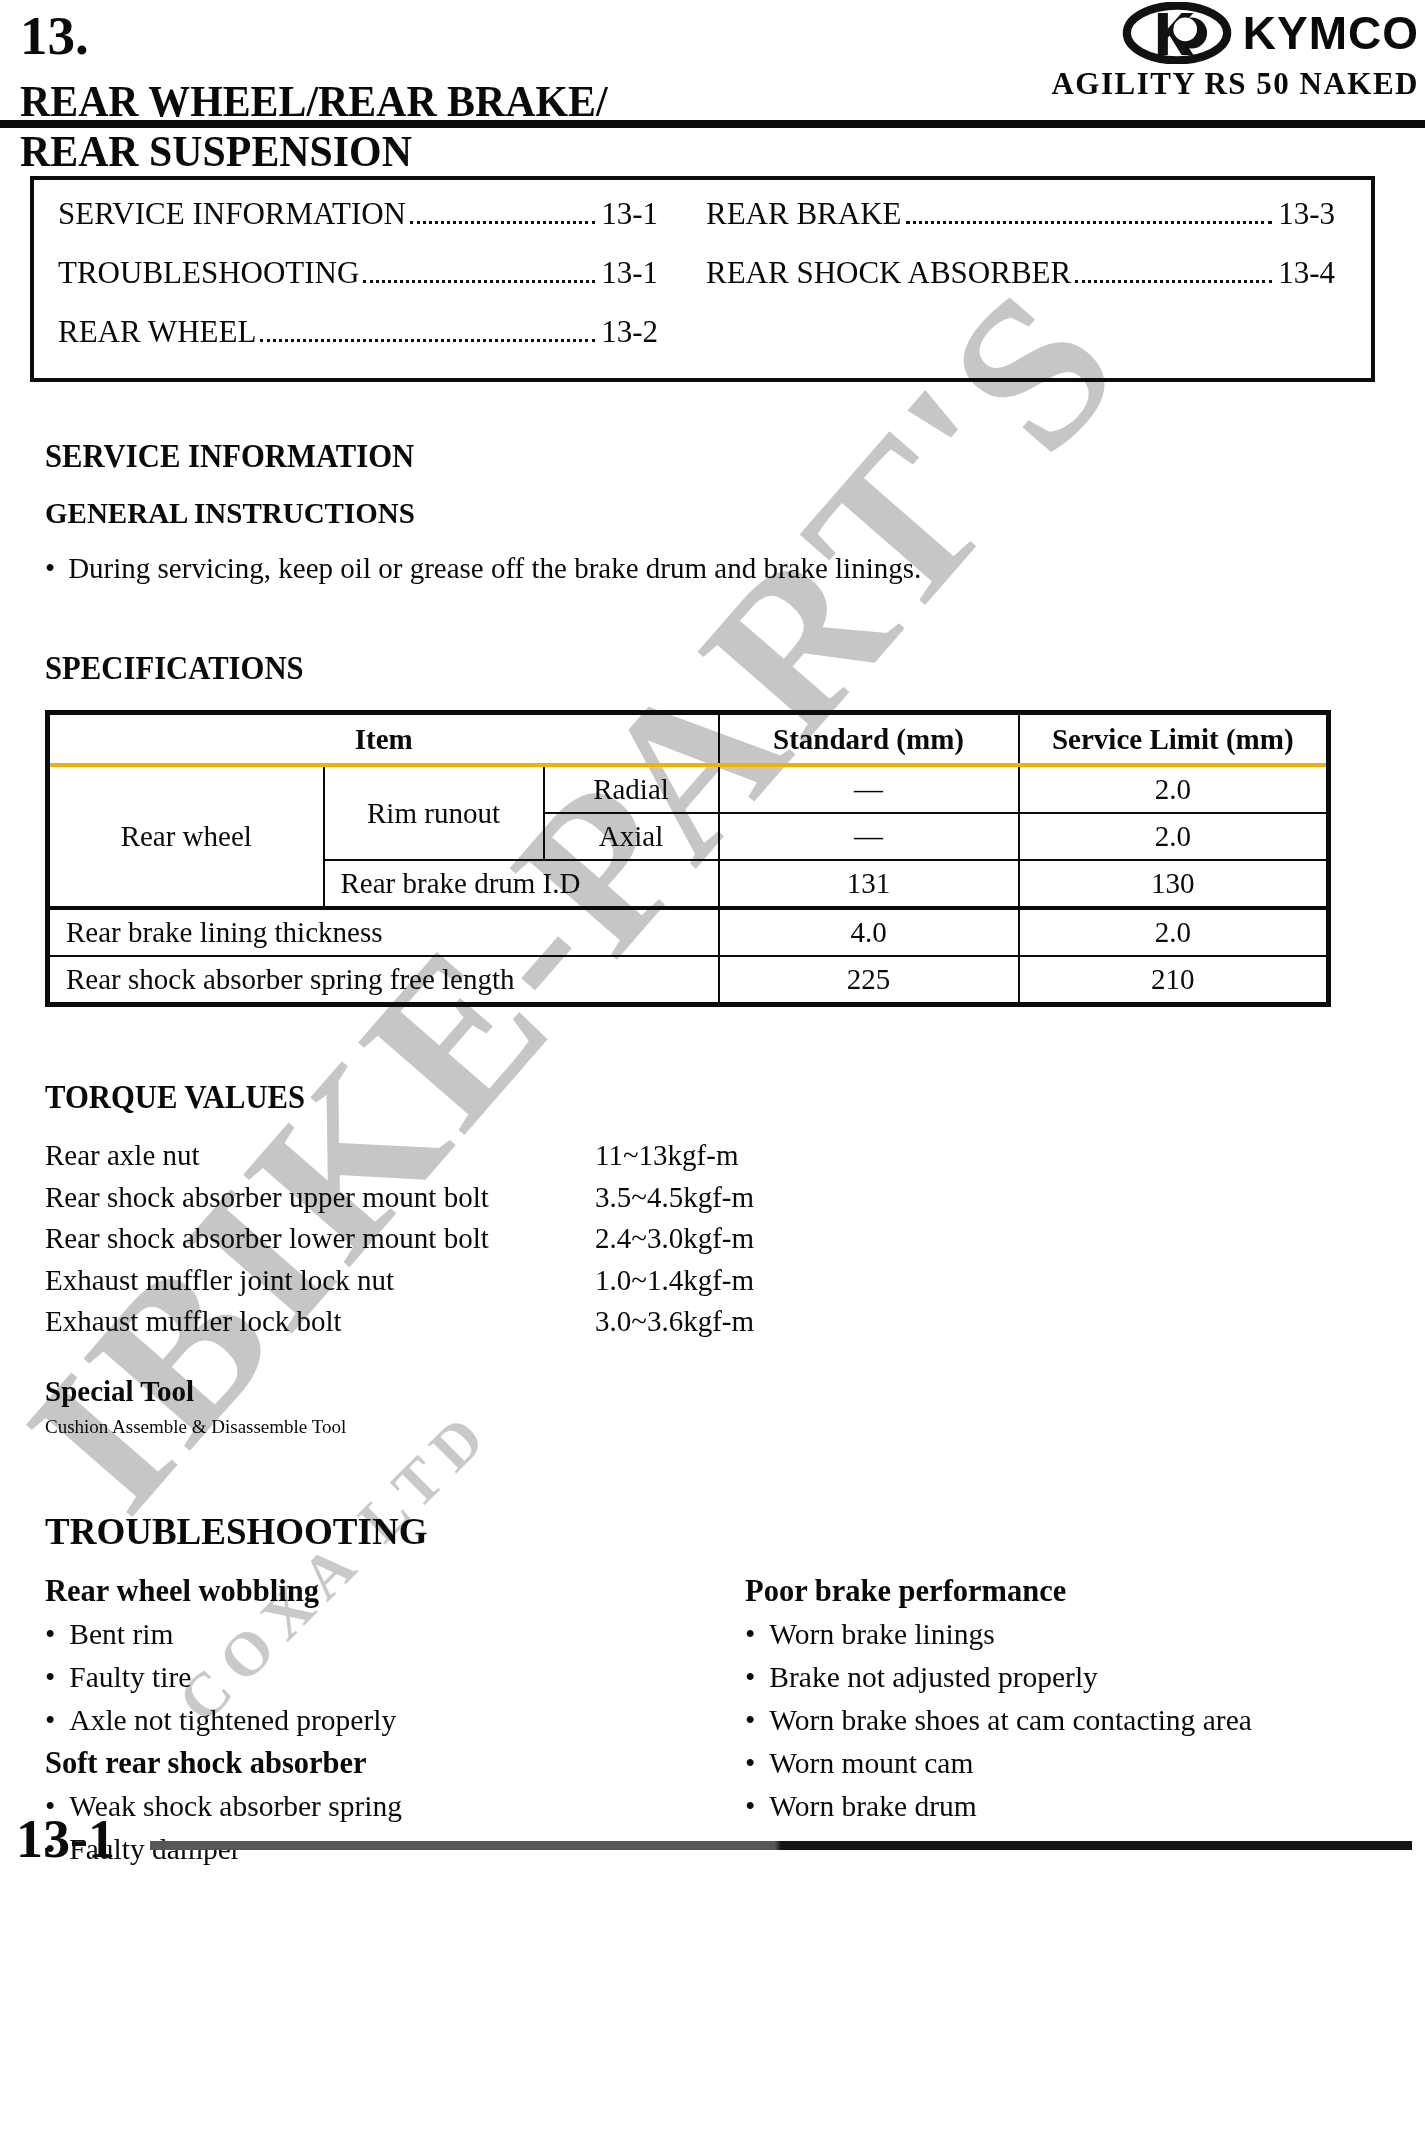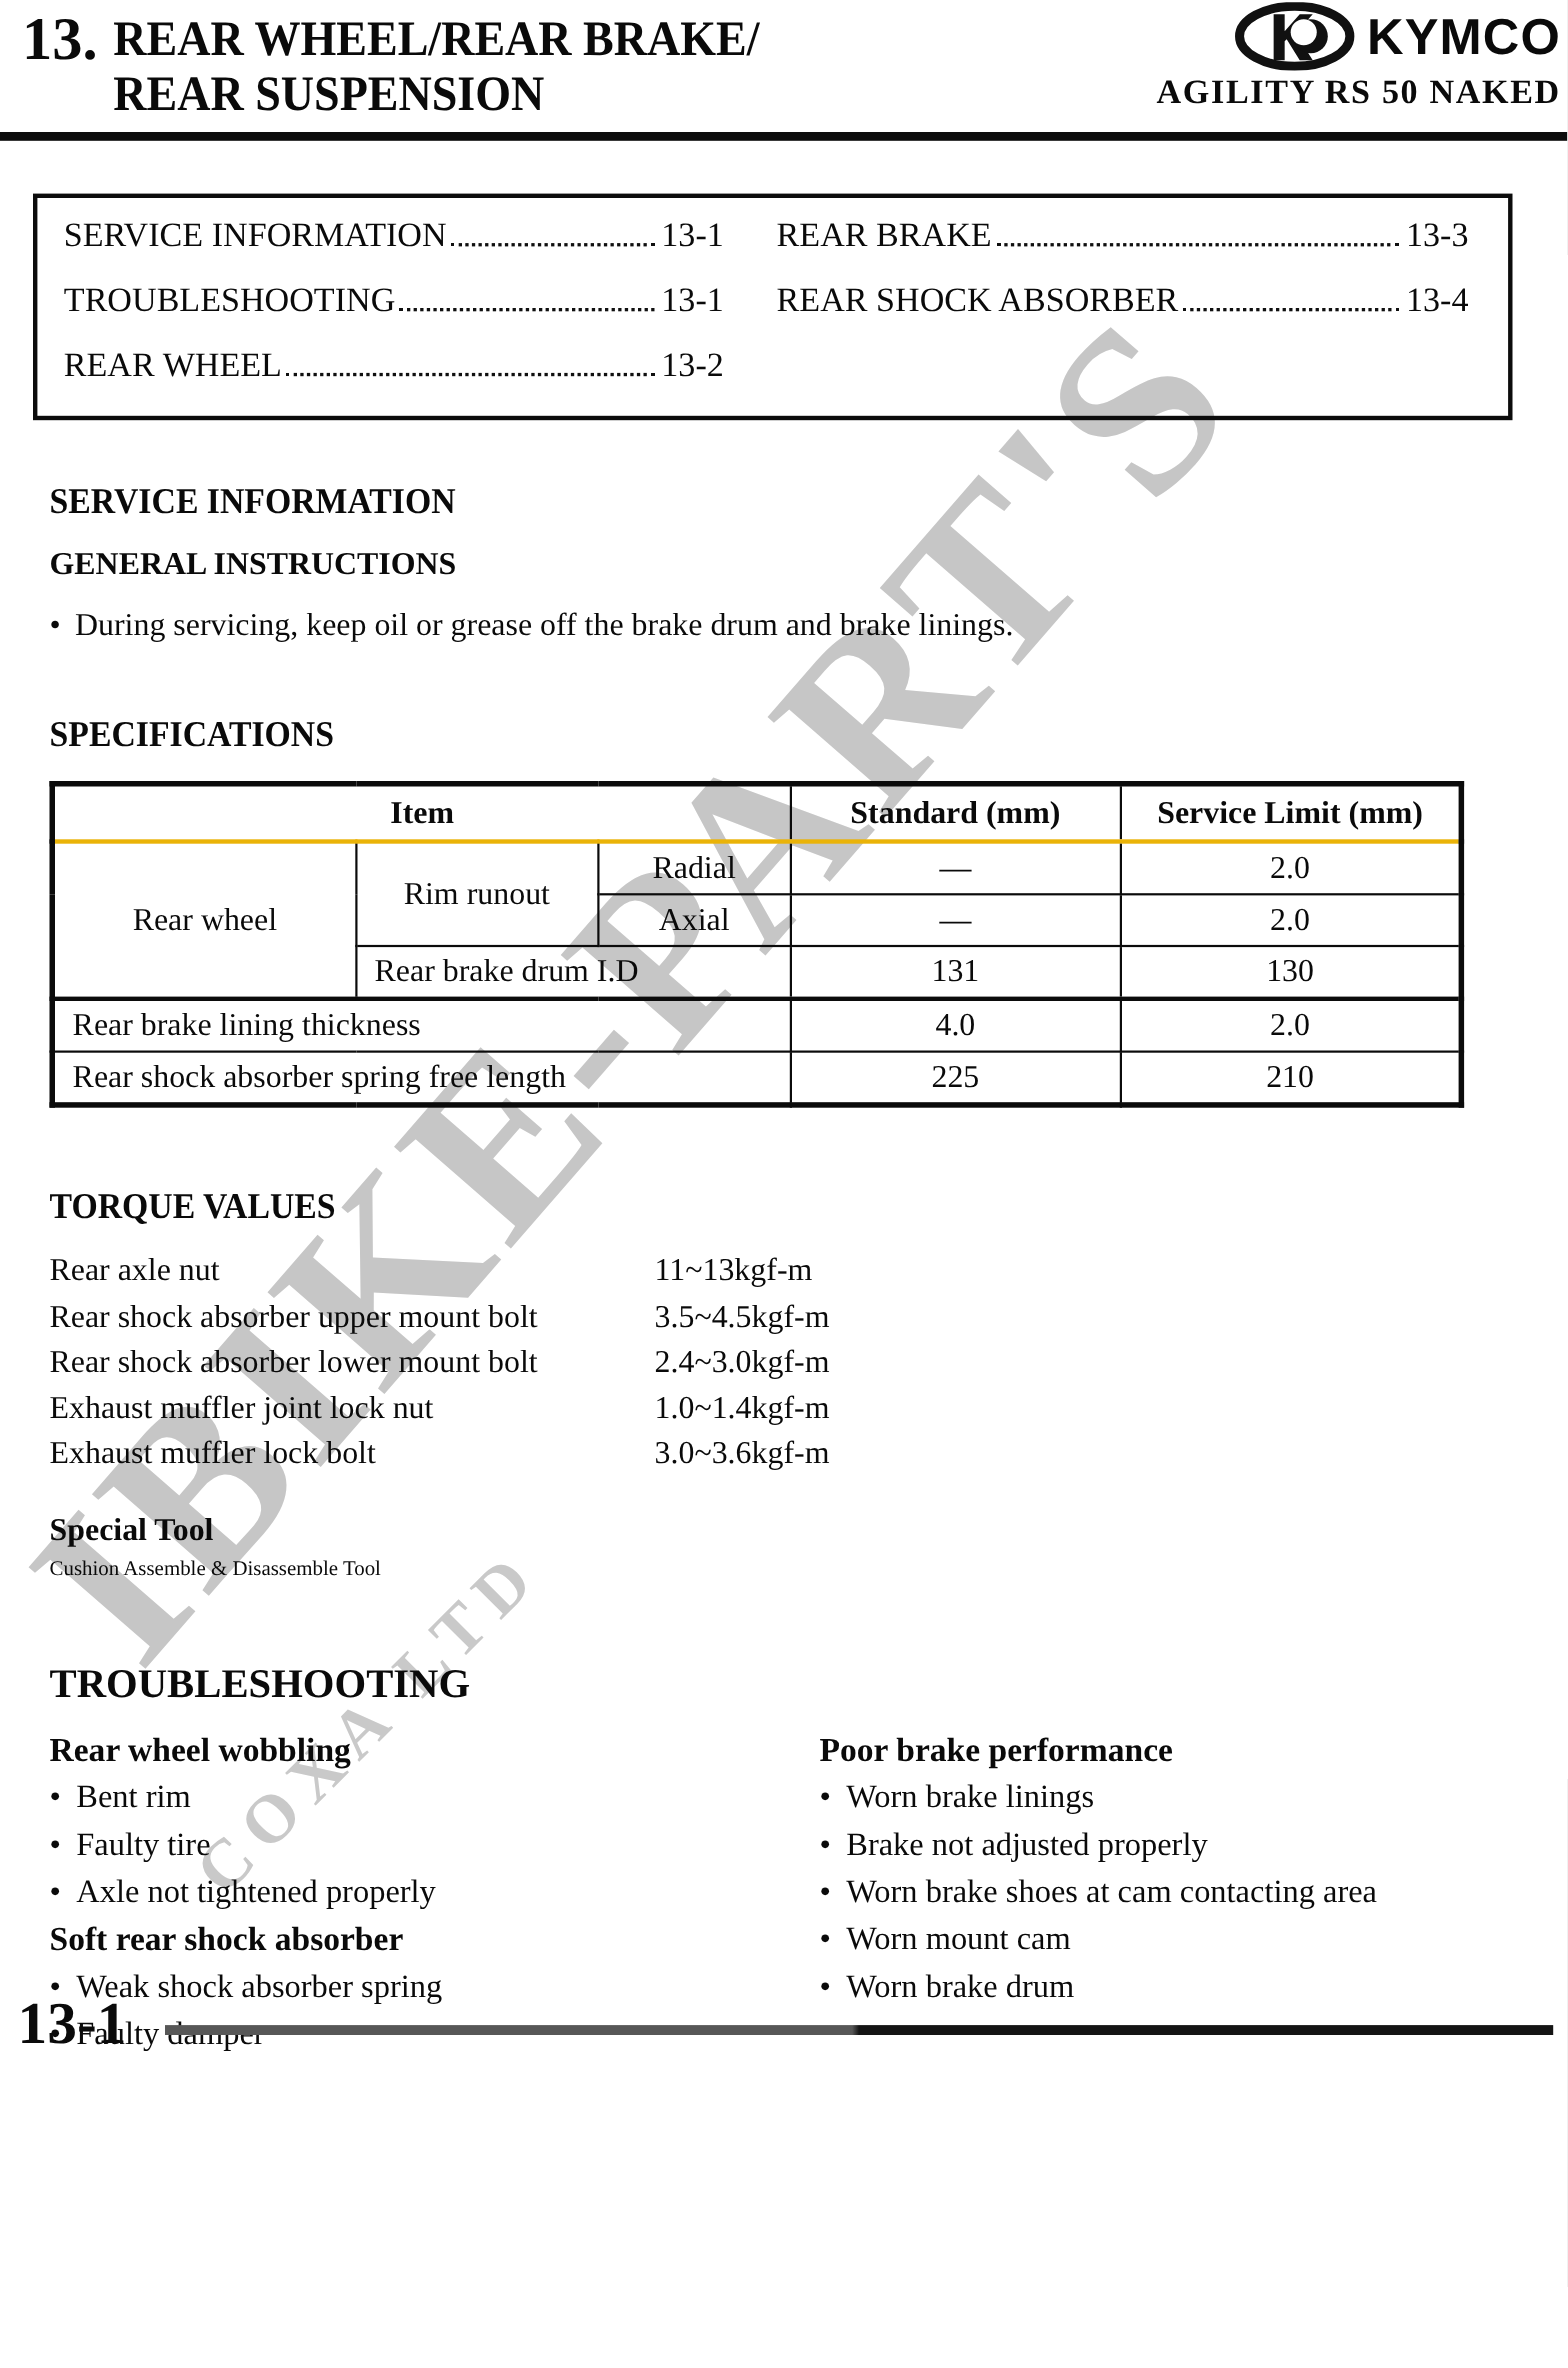--- a/index.html
+++ b/index.html
@@ -17,21 +17,21 @@
   }
   .wm-sub{
     position:absolute;left:45px;top:1522px;width:580px;line-height:86px;
     transform:rotate(-45deg);transform-origin:center;
     font-weight:bold;font-size:62px;letter-spacing:12px;white-space:nowrap;
     text-align:center;color:#c9c9c9;
   }
   .content{position:relative;z-index:1;}
   
   header{position:relative;height:120px;padding-top:10px;box-sizing:border-box;}
-  .chapter-line{display:flex;gap:14px;padding-left:20px;}
+  .chapter-line{display:flex;gap:14px;padding-left:20px;flex-direction:column;}
   .chapter-num{font-weight:bold;font-size:55px;line-height:52px;}
   .title-lines{font-weight:bold;font-size:45px;line-height:50px;white-space:nowrap;
     transform:scaleX(0.93);transform-origin:left top;}
   .brand-block{position:absolute;top:2px;right:6px;text-align:center;}
   .logo-row{display:flex;align-items:center;justify-content:flex-end;gap:10px;}
   .logo-word{font-family:"Liberation Sans","DejaVu Sans",sans-serif;font-weight:900;
     font-size:46px;letter-spacing:1px;line-height:56px;}
   .model{font-weight:bold;font-size:31px;letter-spacing:1.5px;margin-top:2px;}
   .header-rule{height:8px;background:#0c0c0c;}
   

